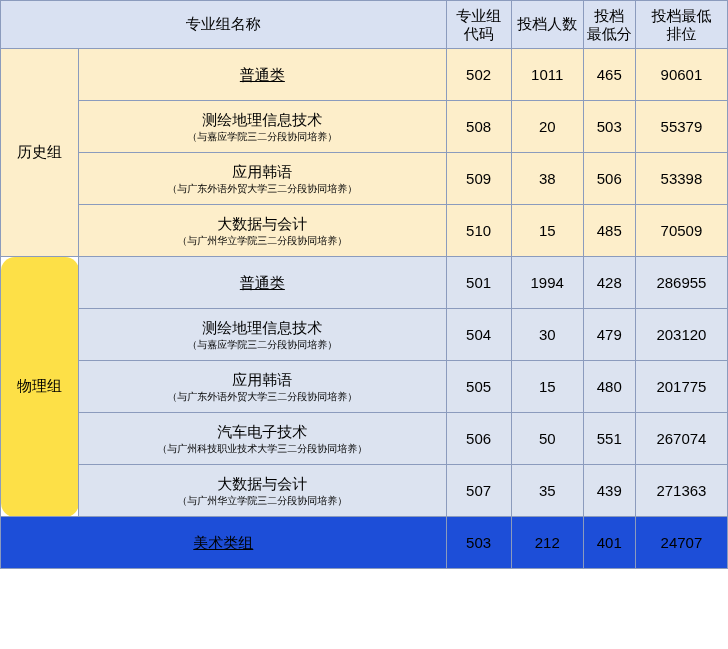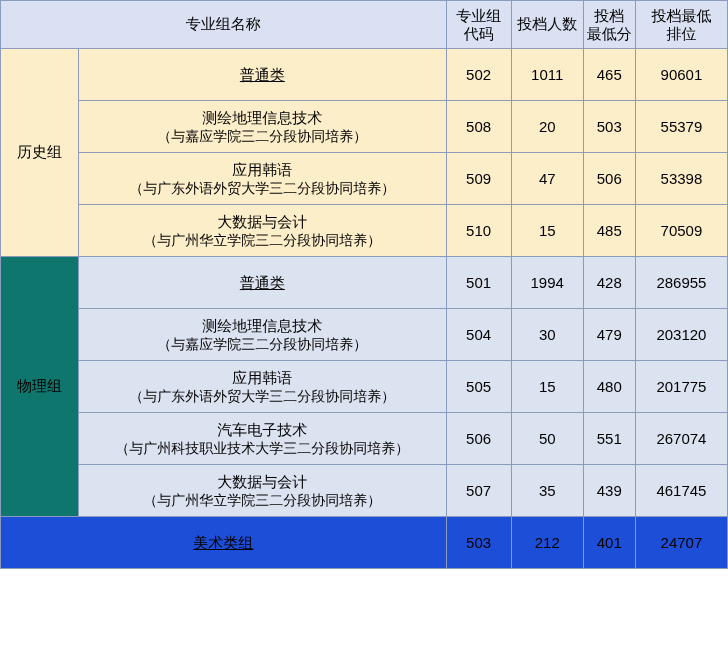--- a/index.html
+++ b/index.html
@@ -42,33 +42,33 @@
     height: 48px;
     line-height: 1.25;
   }
   .hdr-two-line { line-height: 1.2; }
 
   
   tr.hist td { background: #fdeeca; height: 52px; }
   tr.hist td.group-cell { background: #fdeeca; }
   
   tr.phys td { background: #dce3f0; height: 52px; }
-  tr.phys td.group-cell { background: #0f766e; }
+  tr.phys td.group-cell { background: #fde047; border-radius: 14px; }
   
   tr.art td { background: #1d4ed8; height: 52px; }
 
   .group-cell {
     font-size: 16px;
   }
   .major-name {
     line-height: 1.3;
   }
   .major-name .line2 {
     display: block;
-    font-size: 14px;
+    font-size: 10px;
   }
   .num { font-size: 15px; }
   .single-line { line-height: 1.2; text-decoration: underline; }
 </style>
 </head>
 <body>
 
 <table class="score-table">
   <colgroup>
     <col class="c-group">
@@ -117,21 +117,21 @@
       <td class="num">20</td>
       <td class="num">503</td>
       <td class="num">55379</td>
     </tr>
     <tr class="hist">
       <td class="major-name">
         <span>应用韩语</span>
         <span class="line2">（与广东外语外贸大学三二分段协同培养）</span>
       </td>
       <td class="num">509</td>
-      <td class="num">47</td>
+      <td class="num">38</td>
       <td class="num">506</td>
       <td class="num">53398</td>
     </tr>
     <tr class="hist">
       <td class="major-name">
         <span>大数据与会计</span>
         <span class="line2">（与广州华立学院三二分段协同培养）</span>
       </td>
       <td class="num">510</td>
       <td class="num">15</td>
@@ -180,21 +180,21 @@
       <td class="num">267074</td>
     </tr>
     <tr class="phys">
       <td class="major-name">
         <span>大数据与会计</span>
         <span class="line2">（与广州华立学院三二分段协同培养）</span>
       </td>
       <td class="num">507</td>
       <td class="num">35</td>
       <td class="num">439</td>
-      <td class="num">461745</td>
+      <td class="num">271363</td>
     </tr>
 
     <tr class="art">
       <td colspan="2" class="major-name single-line">
         <span>美术类组</span>
       </td>
       <td class="num">503</td>
       <td class="num">212</td>
       <td class="num">401</td>
       <td class="num">24707</td>

